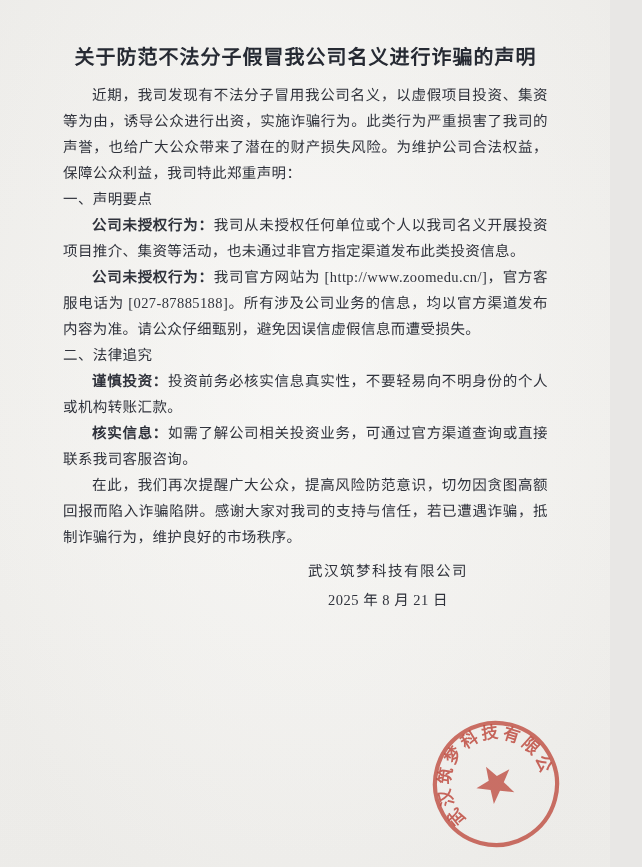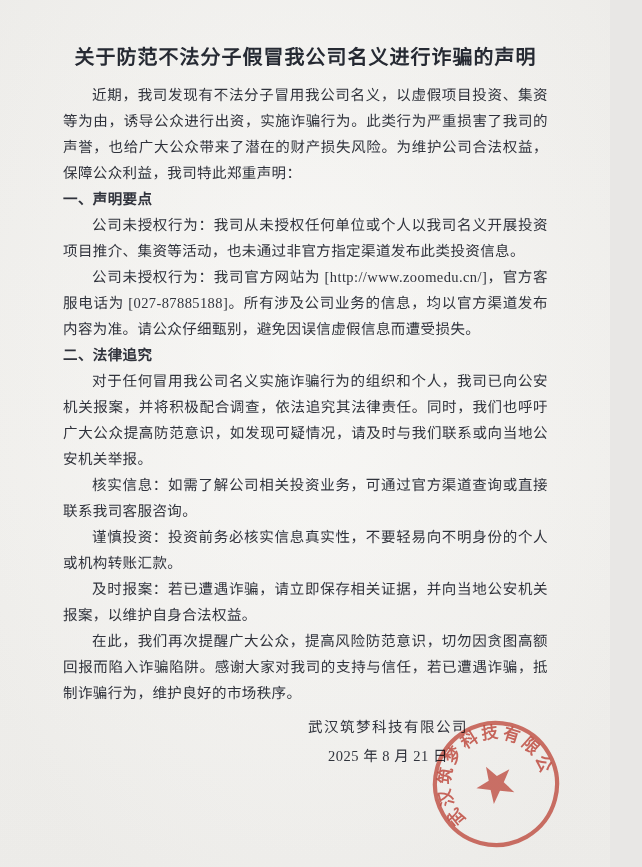--- a/index.html
+++ b/index.html
@@ -30,22 +30,22 @@
   .doc-title {
     margin: 0 0 11px 0;
     font-size: 20px;
     line-height: 27px;
     font-weight: 700;
     text-align: center;
     color: #262a33;
     letter-spacing: 1px;
   }
   p { margin: 0; text-indent: 2em; }
-  p.heading { text-indent: 0; font-weight: 700; }
-  .label { font-weight: 400; margin-top: 22px; }
+  p.heading { text-indent: 0; font-weight: 400; }
+  .label { font-weight: 700; margin-top: 22px; }
   .signature {
     display: flex;
     justify-content: flex-end;
     padding-right: 80px;
     margin-top: 7px;
   }
   .sig-inner { text-align: center; }
   .sig-company { line-height: 29px; letter-spacing: 1.5px; }
   .sig-date { line-height: 29px; letter-spacing: 0.5px; }
   .seal {
@@ -65,25 +65,23 @@
 
     <h1 class="doc-title">关于防范不法分子假冒我公司名义进行诈骗的声明</h1>
 
     <p>近期，我司发现有不法分子冒用我公司名义，以虚假项目投资、集资等为由，诱导公众进行出资，实施诈骗行为。此类行为严重损害了我司的声誉，也给广大公众带来了潜在的财产损失风险。为维护公司合法权益，保障公众利益，我司特此郑重声明：</p>
 
     <p class="heading">一、声明要点</p>
     <p><span class="label">公司未授权行为：</span><span>我司从未授权任何单位或个人以我司名义开展投资项目推介、集资等活动，也未通过非官方指定渠道发布此类投资信息。</span></p>
     <p><span class="label">公司未授权行为：</span><span>我司官方网站为 [http://www.zoomedu.cn/]，官方客服电话为 [027-87885188]。所有涉及公司业务的信息，均以官方渠道发布内容为准。请公众仔细甄别，避免因误信虚假信息而遭受损失。</span></p>
 
     <p class="heading">二、法律追究</p>
-    <p>对于任何冒用我公司名义实施诈骗行为的组织和个人，我司已向公安机关报案，并将积极配合调查，依法追究其法律责任。同时，我们也呼吁广大公众提高防范意识，如发现可疑情况，请及时与我们联系或向当地公安机关举报。</p>
 
+    <p><span class="label">谨慎投资：</span><span>投资前务必核实信息真实性，不要轻易向不明身份的个人或机构转账汇款。</span></p>
     <p><span class="label">核实信息：</span><span>如需了解公司相关投资业务，可通过官方渠道查询或直接联系我司客服咨询。</span></p>
-    <p><span class="label">谨慎投资：</span><span>投资前务必核实信息真实性，不要轻易向不明身份的个人或机构转账汇款。</span></p>
-    <p><span class="label">及时报案：</span><span>若已遭遇诈骗，请立即保存相关证据，并向当地公安机关报案，以维护自身合法权益。</span></p>
 
     <p>在此，我们再次提醒广大公众，提高风险防范意识，切勿因贪图高额回报而陷入诈骗陷阱。感谢大家对我司的支持与信任，若已遭遇诈骗，抵制诈骗行为，维护良好的市场秩序。</p>
 
     <div class="signature">
       <div class="sig-inner">
         <div class="sig-company">武汉筑梦科技有限公司</div>
         <div class="sig-date">2025 年 8 月 21 日</div>
       </div>
     </div>
   </div>

